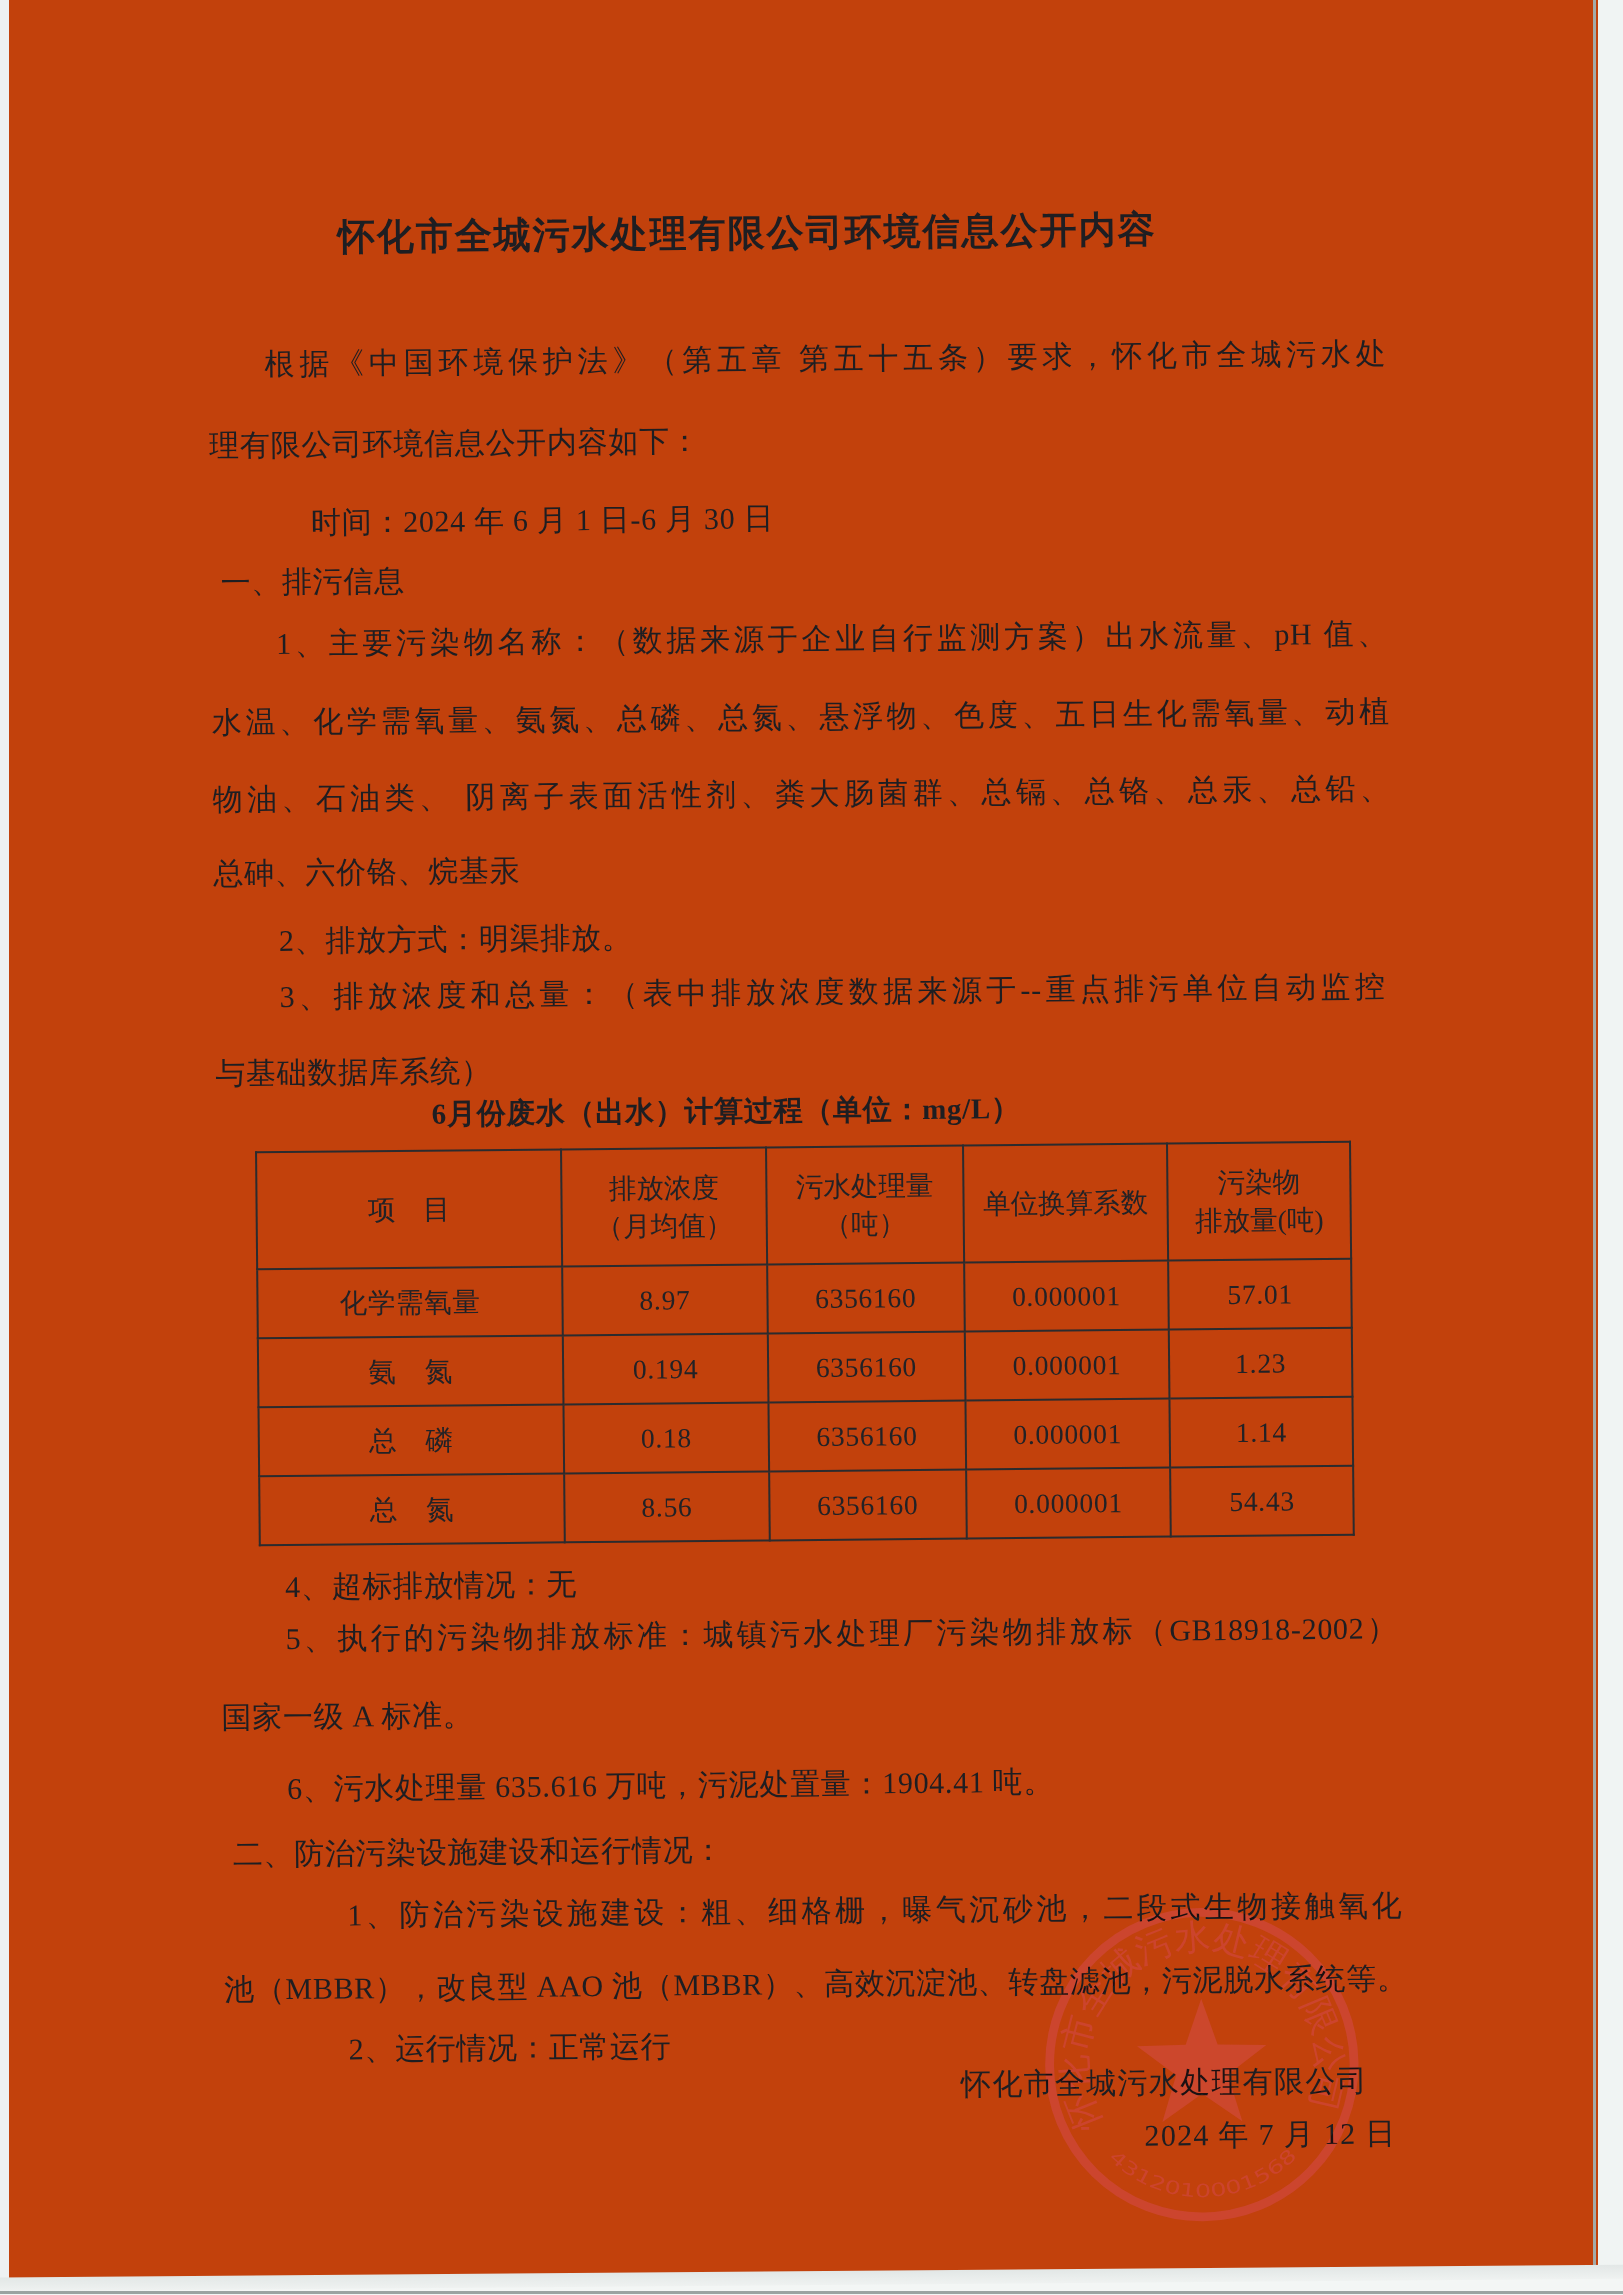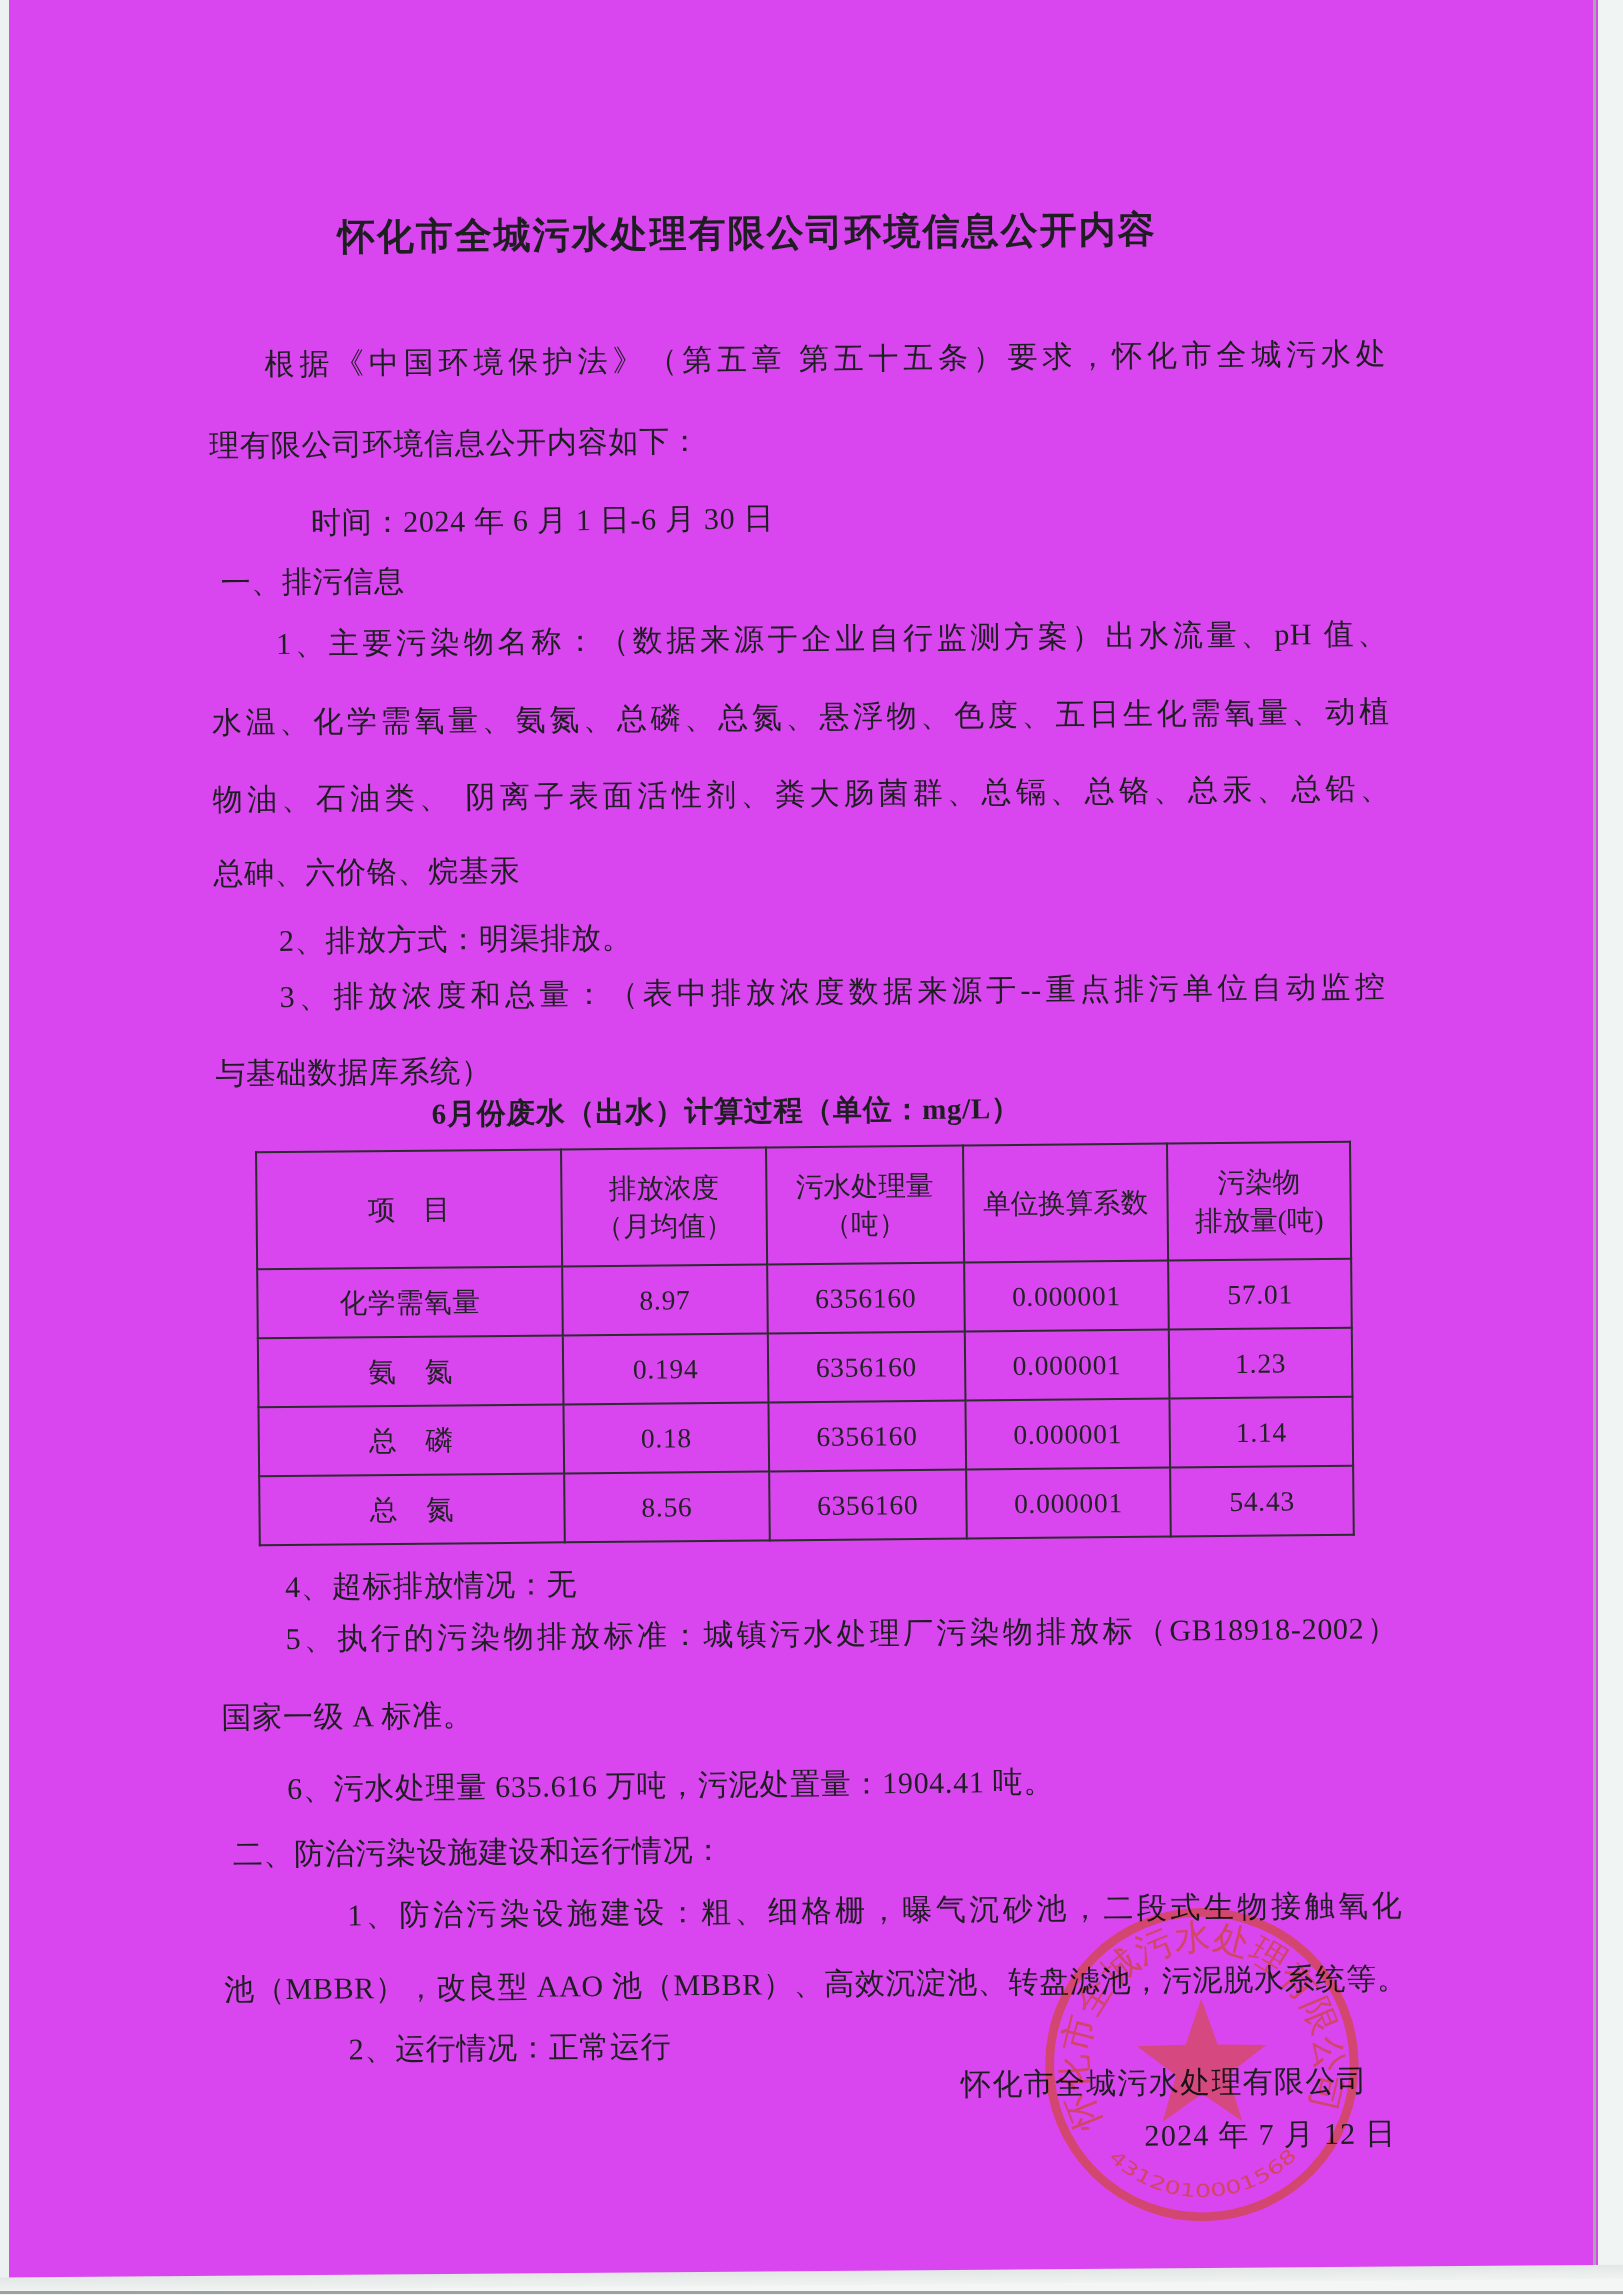--- a/index.html
+++ b/index.html
@@ -1,19 +1,19 @@
 <!DOCTYPE html>
 <html style="font-size:10.5px"><head>
 <meta charset="utf-8">
 <style>
   html,body{margin:0;padding:0;background:#ffffff;}
   .page{
     position:relative;
     width:1623px;height:2295px;
-    background:#d946ef;
+    background:#c2410c;
     overflow:hidden;
     font-family:"Liberation Serif","DejaVu Serif",serif;
     color:#1e1e22;
   }
   
   .edge-left{position:absolute;left:0;top:0;width:9.2px;height:2295px;background:#eef1f2;}
   .edge-right-strip{position:absolute;left:1598px;top:0;width:25.5px;height:2295px;background:#f0f4f3;}
   .edge-right-line{position:absolute;left:1593px;top:0;width:3.3px;height:2284px;background:#a3aaa9;}
   .edge-bottom-band{
     position:absolute;left:-13px;top:2271px;width:1669px;height:14.4px;

